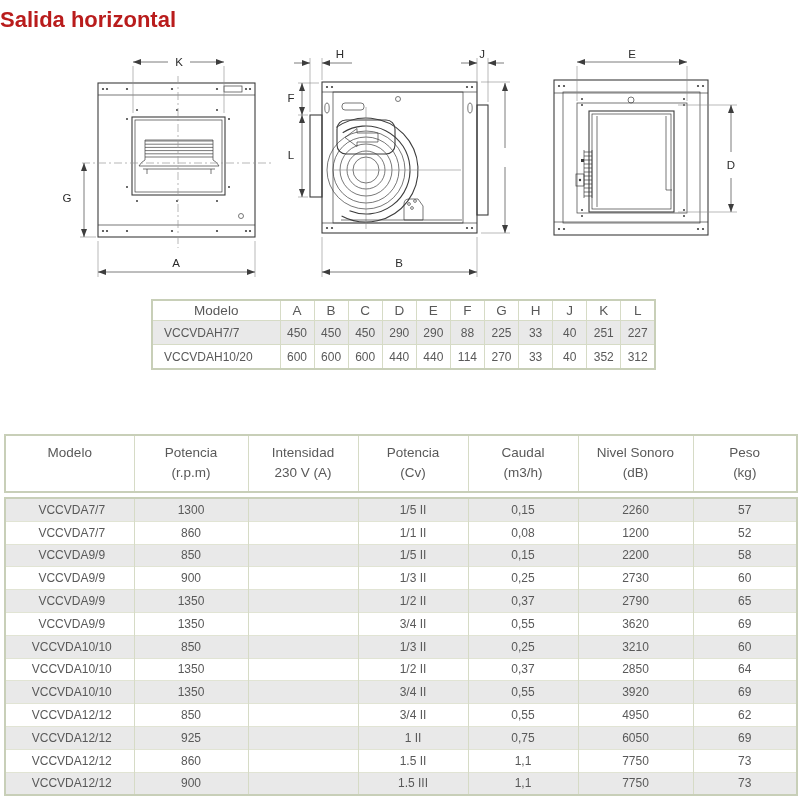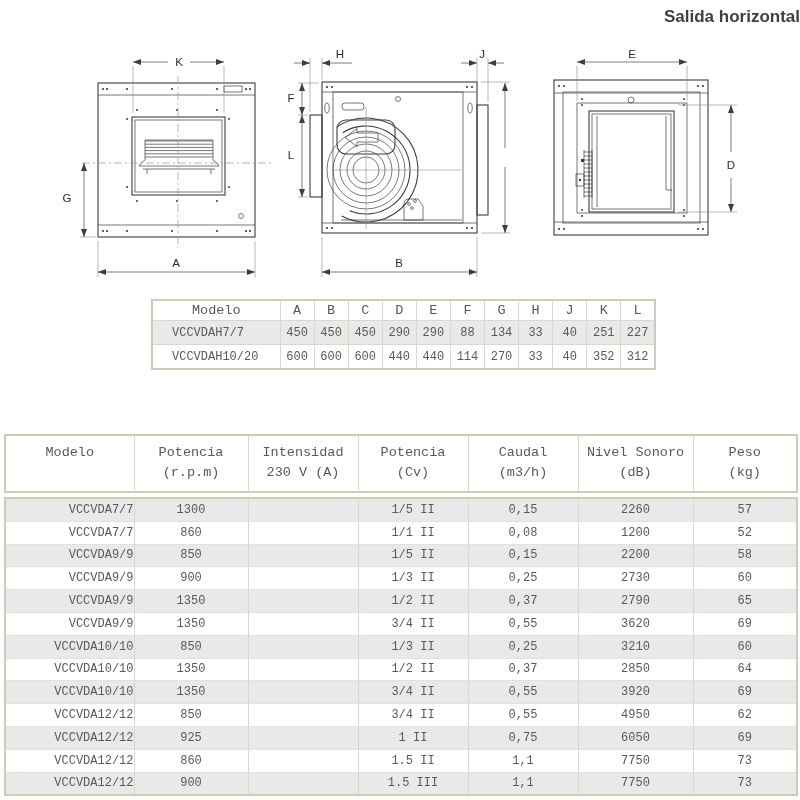--- a/index.html
+++ b/index.html
@@ -2,47 +2,47 @@
 <html><head>
 <meta charset="utf-8">
 <style>
   html,body { margin:0; padding:0; }
   body {
     width:800px; height:800px; position:relative; background:#ffffff;
     font-family:"Liberation Sans", sans-serif; overflow:hidden;
   }
   .page-title {
     position:absolute; top:7px; left:0; width:100%;
-    text-align:right; font-size:17px; font-weight:bold; color:#404040;
+    text-align:left; font-size:22px; font-weight:bold; color:#b91c1c;
   }
   svg.drawings { position:absolute; top:30px; left:0; }
   svg text { font-family:"Liberation Sans", sans-serif; font-size:11.5px; fill:#2b2b2b; }
 
-  table { border-collapse:collapse; table-layout:fixed;font-family:Liberation Mono, monospace; }
+  table { border-collapse:collapse; table-layout:fixed; }
 
   
   .dim-wrap { position:absolute; top:299px; left:151px; }
   table.dim { width:505px; border:2px solid #c8cfb8; color:#595959; }
   table.dim th, table.dim td { border:1px solid #d6dbc6; overflow:hidden; white-space:nowrap; }
   table.dim th { font-weight:normal; font-size:13.5px; height:19px; background:#ffffff; padding:0; text-align:center; }
   table.dim td { font-size:12px; height:23px; padding:0; text-align:center; }
-  table.dim tbody td:first-child { text-align:left; padding-left:19px; }
+  table.dim tbody td:first-child { text-align:left; padding-left:11px; }
   table.dim tbody tr:nth-child(odd) { background:#e9e9e9; }
 
   
   .spec-head-wrap { position:absolute; top:434px; left:4px; }
   table.spec-head { width:792px; border:2px solid #c8cfb8; color:#595959; background:#ffffff; }
   table.spec-head td { border-left:1px solid #d6dbc6; text-align:center; vertical-align:top; padding:7px 0 8px 0; }
   table.spec-head td:first-child { border-left:none; }
   table.spec-head .l1, table.spec-head .l2 { font-size:13.5px; line-height:20px; min-height:20px; }
 
   .spec-body-wrap { position:absolute; top:497px; left:4px; }
   table.spec-body { width:792px; border:2px solid #c8cfb8; color:#595959; }
   table.spec-body td { border-left:1px solid #d6dbc6; border-top:1px solid #e1e4d4; height:21.8px; padding:0; font-size:12px; text-align:center; overflow:hidden; white-space:nowrap; }
-  table.spec-body td:first-child { text-align:right; padding-left:4px; }
+  table.spec-body td:first-child { text-align:center; padding-left:4px; }
   table.spec-body tr:first-child td { border-top:none; }
   table.spec-body tr:nth-child(odd) { background:#e9e9e9; }
 
   
   .s   { stroke:#3d3d3d; fill:none; stroke-width:1.1; }
   .s2  { stroke:#3d3d3d; fill:none; stroke-width:0.7; }
   .dml { stroke:#5a5a5a; fill:none; stroke-width:0.8; }
   .ext { stroke:#8c8c8c; fill:none; stroke-width:0.6; }
   .cl  { stroke:#9a9a9a; fill:none; stroke-width:0.7; stroke-dasharray:8 3 2 3; }
   .dot { fill:#3d3d3d; stroke:none; }
@@ -294,21 +294,21 @@
       </thead>
     <tbody>
         <tr>
           <td>VCCVDAH7/7</td>
           <td>450</td>
           <td>450</td>
           <td>450</td>
           <td>290</td>
           <td>290</td>
           <td>88</td>
-          <td>134</td>
+          <td>225</td>
           <td>33</td>
           <td>40</td>
           <td>251</td>
           <td>227</td>
         </tr>
         <tr>
           <td>VCCVDAH10/20</td>
           <td>600</td>
           <td>600</td>
           <td>600</td>

